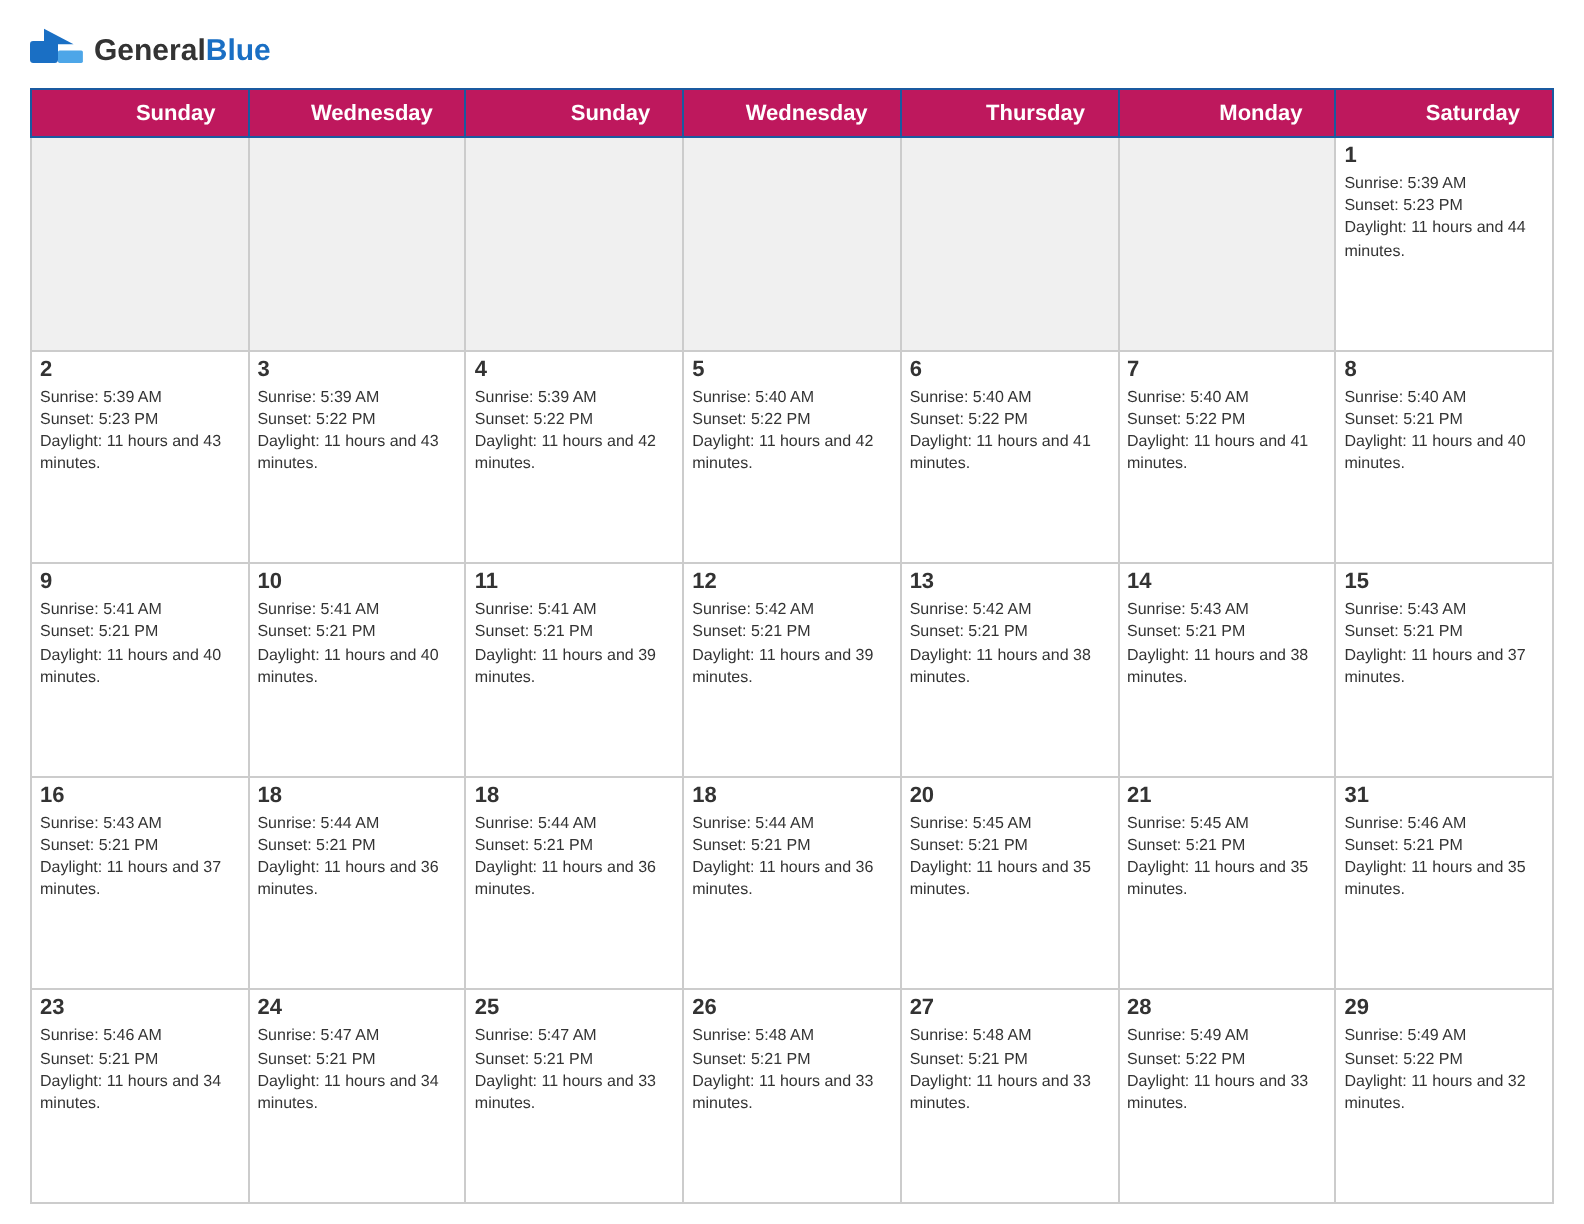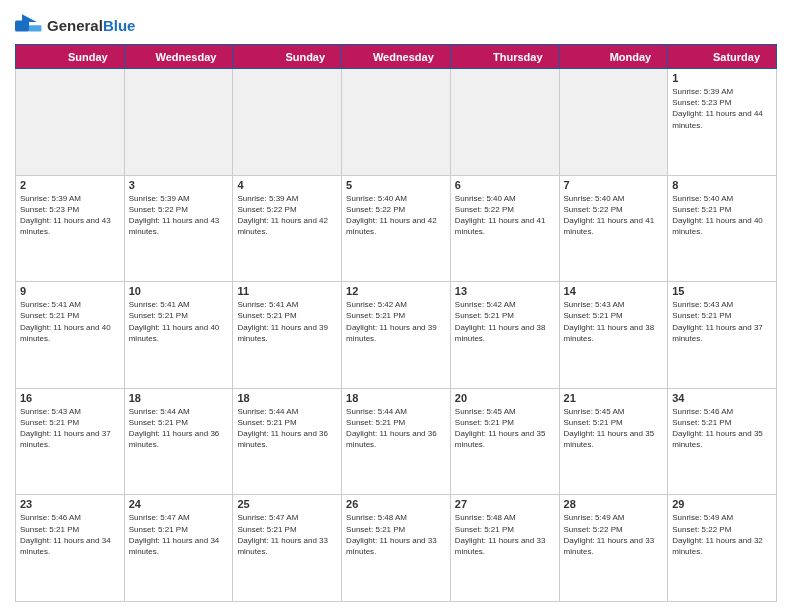--- a/index.html
+++ b/index.html
@@ -214,21 +214,21 @@
           </td>
           <td>
             <span class="day-num">20</span>
             <div class="day-info">Sunrise: 5:45 AM<br>Sunset: 5:21 PM<br>Daylight: 11 hours and 35 minutes.</div>
           </td>
           <td>
             <span class="day-num">21</span>
             <div class="day-info">Sunrise: 5:45 AM<br>Sunset: 5:21 PM<br>Daylight: 11 hours and 35 minutes.</div>
           </td>
           <td>
-            <span class="day-num">34</span>
+            <span class="day-num">31</span>
             <div class="day-info">Sunrise: 5:46 AM<br>Sunset: 5:21 PM<br>Daylight: 11 hours and 35 minutes.</div>
           </td>
         </tr>
         <tr>
           <td>
             <span class="day-num">23</span>
             <div class="day-info">Sunrise: 5:46 AM<br>Sunset: 5:21 PM<br>Daylight: 11 hours and 34 minutes.</div>
           </td>
           <td>
             <span class="day-num">24</span>

